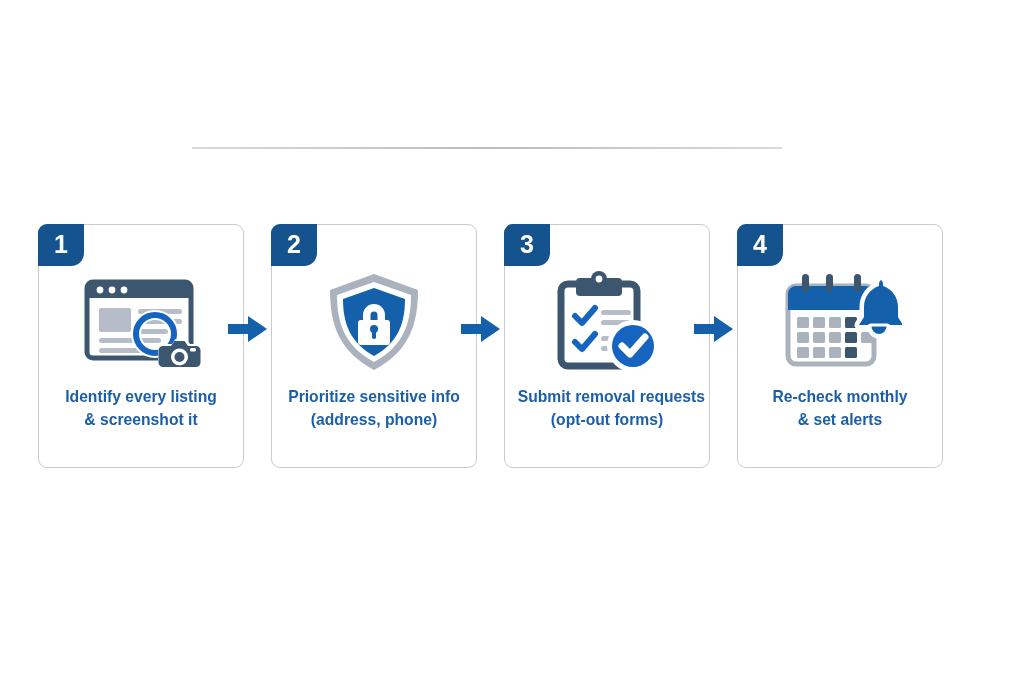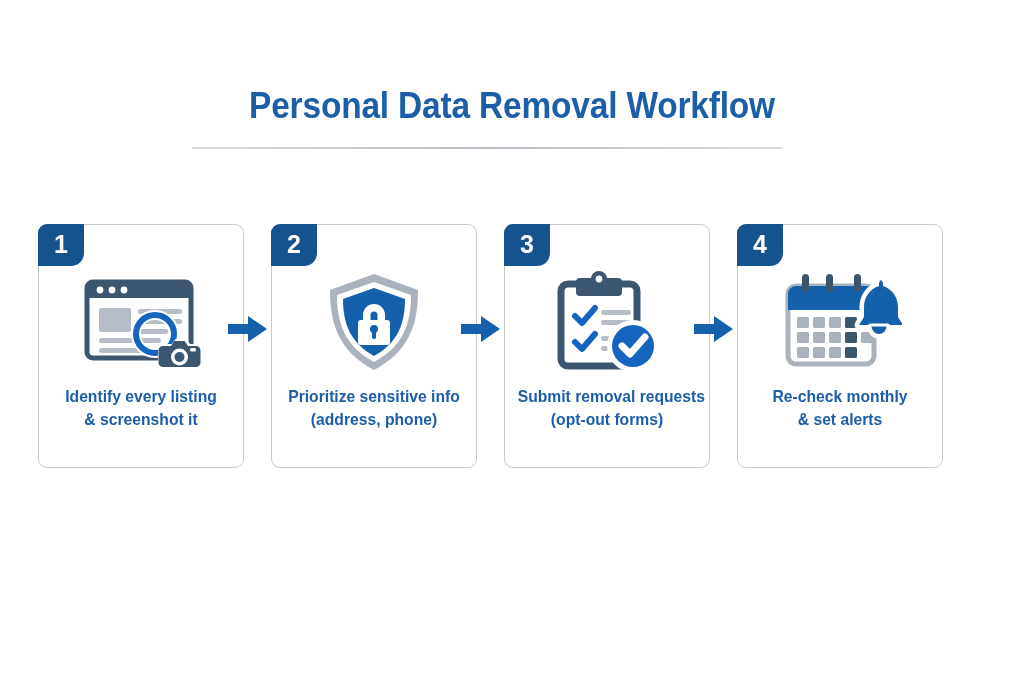--- a/index.html
+++ b/index.html
@@ -123,23 +123,20 @@
   }
   .arrow-1 { left: 228px; }
   .arrow-2 { left: 461px; }
   .arrow-3 { left: 694px; }
 </style>
 </head>
 <body>
 
 <div class="canvas">
 
-  <div class="title-block">
-    <h1 class="page-title">Personal Data Removal Workflow</h1>
-  </div>
   <div class="title-rule"></div>
 
   <div class="cards-row">
 
     <div class="step-card card-1">
       <div class="step-badge">1</div>
       <div class="icon-area">
         <svg width="132" height="100" viewBox="0 0 132 100">
 
           <rect x="12" y="10" width="104" height="76" rx="6" fill="#ffffff" stroke="#3d5670" stroke-width="5"></rect>

